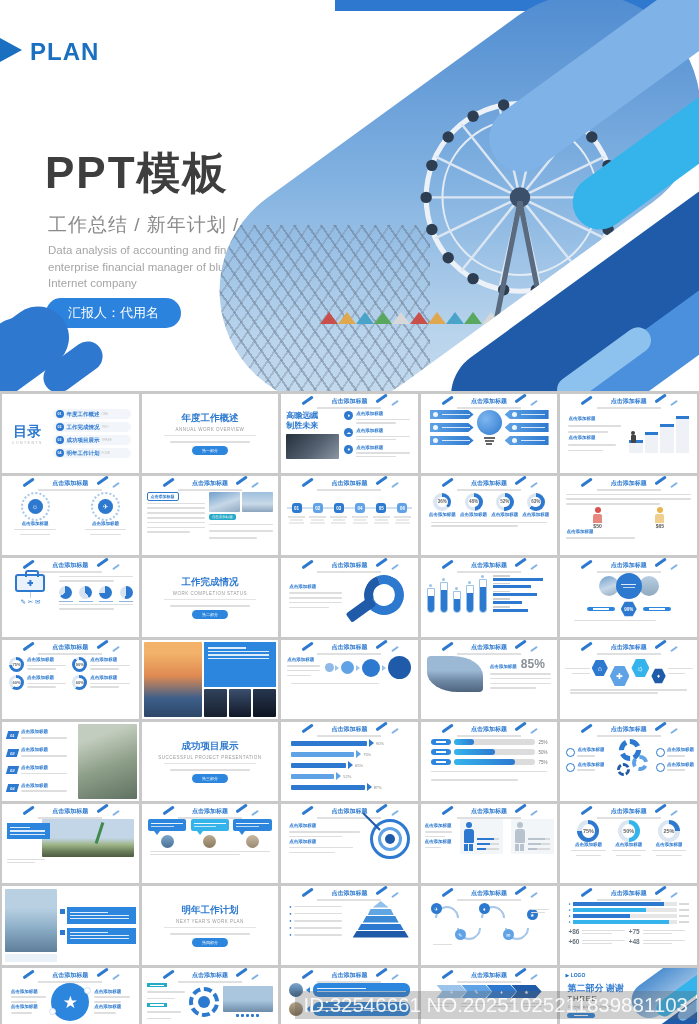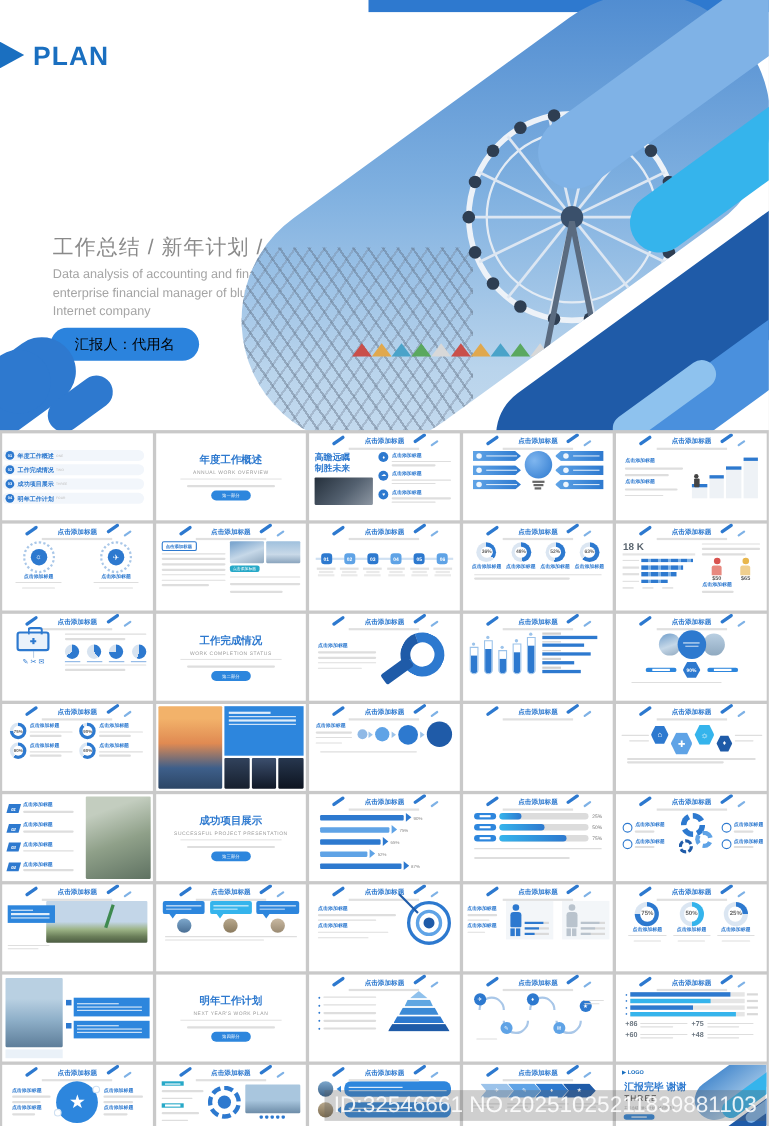--- a/index.html
+++ b/index.html
@@ -19,21 +19,21 @@
   
   .cover{position:absolute;left:0;top:0;width:699px;height:391px;background:#fff;}
   .top-strip{position:absolute;left:335px;top:0;width:364px;height:11px;background:#2e79cf;}
   .logo-arrow{position:absolute;left:0;top:38px;width:22px;height:24px;background:#1a6fc0;
               clip-path:polygon(0 0,100% 50%,0 100%);}
   .logo-text{position:absolute;left:30px;top:38px;font-size:24px;font-weight:bold;color:#1a6fc0;letter-spacing:1px;}
   .cov-title{position:absolute;left:45px;top:84px;font-size:47px;font-weight:bold;color:#1568c6;letter-spacing:1px;margin:0;}
   .cov-sub{position:absolute;left:45px;top:144px;font-size:44px;font-weight:600;color:#3e3e3e;letter-spacing:2px;margin:0;}
   .cov-tag{position:absolute;left:48px;top:212px;font-size:19px;color:#8a8a8a;letter-spacing:1px;}
   .cov-desc{position:absolute;left:48px;top:242px;width:302px;font-size:11.5px;color:#a5a5a5;line-height:1.45;margin:0;}
-  .cov-pill{position:absolute;left:46px;top:298px;background:#2b83dd;color:#000000;font-size:13px;
+  .cov-pill{position:absolute;left:46px;top:298px;background:#2b83dd;color:#ffffff;font-size:13px;
             padding:6px 22px;border-radius:17px;}
   .art{position:absolute;left:250px;top:0;width:449px;height:391px;}
   .band{position:absolute;left:-60px;top:85px;width:540px;height:230px;border-radius:115px;
         transform:rotate(-36deg);overflow:hidden;}
   .band-in{position:absolute;left:0;top:-155px;width:540px;height:540px;transform:rotate(36deg);
            background:linear-gradient(180deg,#3f7fcb 0%,#7fb0e0 45%,#b9d4ec 75%,#cfe0f0 100%);}
   .lattice{position:absolute;left:10px;top:295px;width:230px;height:190px;opacity:.8;
     background:repeating-linear-gradient(55deg,transparent 0 9px,rgba(90,105,125,.5) 9px 11px),
                repeating-linear-gradient(-55deg,transparent 0 9px,rgba(120,135,155,.45) 9px 11px);}
   .tents{position:absolute;left:130px;top:382px;display:flex;}
@@ -53,20 +53,21 @@
 </style>
 </head>
 <body>
 
 <div class="page">
 
   <div class="cover">
     <div class="top-strip"></div>
     <div class="logo-arrow"></div>
     <div class="logo-text">PLAN</div>
+    <h2 class="cov-sub">PPT模板</h2>
     <div class="cov-tag">工作总结 / 新年计划 / 述职报告 /</div>
     <p class="cov-desc">Data analysis of accounting and financial report of enterprise financial manager of blue simple business Internet company</p>
     <div class="cov-pill">汇报人：代用名</div>
 
     <div class="art">
       <div class="band">
         <div class="band-in">
           <div class="lattice"></div>
           <div id="wheel-host" style="position:absolute;left:205px;top:145px;width:250px;height:255px;"><svg viewBox="-60 -60 120 125" width="100%" height="100%">
      <circle r="46" fill="none" stroke="#edf2f8" stroke-width="2.5"></circle>
@@ -132,20 +133,24 @@
     </div>
 
     <div class="stripe" style="left:-50px;top:325px;width:125px;height:62px;background:#2e79cf;"></div>
     <div style="position:absolute;left:-12px;top:318px;width:58px;height:58px;border-radius:50%;background:#2e79cf;"></div>
     <div class="stripe" style="left:40px;top:352px;width:66px;height:30px;background:#2e79cf;"></div>
   </div>
 
   <div class="grid-wrap" id="grid">
       <div class="th">
         <div class="trow" style="height:100%">
+  <div class="col" style="width:37%;align-items:center;justify-content:center">
+    <div style="font-size:14px;font-weight:bold;color:#2d79cf">目录</div>
+    <div style="font-size:3.5px;color:#b5b5b5;letter-spacing:1.5px">CONTENTS</div>
+          </div>
   <div class="col" style="flex:1;justify-content:center;gap:3px;padding-right:8px">
    <div class="trow" style="align-items:center;background:#f2f6fb;border-radius:6px;padding:1px 3px">
      <div style="width:8px;height:8px;border-radius:50%;background:#2d79cf;color:#fff;font-size:3.5px;display:flex;align-items:center;justify-content:center;font-weight:bold;flex:none">01</div>
      <div style="font-size:5.5px;font-weight:bold;color:#2d79cf;margin-left:3px">年度工作概述</div>
      <div style="font-size:3px;color:#c0c0c0;margin-left:2px">ONE</div>
             </div>
             <div class="trow" style="align-items:center;background:#f2f6fb;border-radius:6px;padding:1px 3px">
      <div style="width:8px;height:8px;border-radius:50%;background:#2d79cf;color:#fff;font-size:3.5px;display:flex;align-items:center;justify-content:center;font-weight:bold;flex:none">02</div>
      <div style="font-size:5.5px;font-weight:bold;color:#2d79cf;margin-left:3px">工作完成情况</div>
      <div style="font-size:3px;color:#c0c0c0;margin-left:2px">TWO</div>
@@ -434,45 +439,20 @@
       </div>
       <div class="th">
         <div style="position:relative;height:14px;margin-bottom:1px">
   <span class="sl" style="left:20px;top:5px"></span>
   <span class="sl" style="right:30px;top:3px"></span>
   <span class="sl sls" style="right:19px;top:8px"></span>
   <div style="text-align:center;font-size:6px;font-weight:bold;color:#2d79cf;padding-top:3px">点击添加标题</div>
   <div style="width:64px;height:1.5px;background:#e0e0e0;margin:1px auto 0"></div>
         </div>
         <div class="trow" style="padding:1px 6px;gap:6px">
-  <div class="col" style="width:53%">
-    <div style="font-size:9px;font-weight:bold;color:#5b6670">18 K</div>
-    <div style="width:100%;height:1.5px;background:#e5e5e5;margin:1px 0 2px"></div>
-    <div class="trow" style="align-items:center;gap:2px;margin:1.4px 0">
-              <div style="width:15px;height:1.5px;background:#e0e0e0;flex:none"></div>
-              <div style="height:3.5px;background:repeating-linear-gradient(90deg,#2d79cf 0 6px,#7fb2e6 6px 9px);width:70.4%"></div>
-            </div>
-            <div class="trow" style="align-items:center;gap:2px;margin:1.4px 0">
-              <div style="width:15px;height:1.5px;background:#e0e0e0;flex:none"></div>
-              <div style="height:3.5px;background:repeating-linear-gradient(90deg,#2d79cf 0 6px,#7fb2e6 6px 9px);width:57.6%"></div>
-            </div>
-            <div class="trow" style="align-items:center;gap:2px;margin:1.4px 0">
-              <div style="width:15px;height:1.5px;background:#e0e0e0;flex:none"></div>
-              <div style="height:3.5px;background:repeating-linear-gradient(90deg,#2d79cf 0 6px,#7fb2e6 6px 9px);width:48%"></div>
-            </div>
-            <div class="trow" style="align-items:center;gap:2px;margin:1.4px 0">
-              <div style="width:15px;height:1.5px;background:#e0e0e0;flex:none"></div>
-              <div style="height:3.5px;background:repeating-linear-gradient(90deg,#2d79cf 0 6px,#7fb2e6 6px 9px);width:36%"></div>
-            </div>
-    <div class="trow" style="gap:8px;margin-top:2px">
-              <div style="width:10px;height:1.5px;background:#d5d5d5"></div>
-              <div style="width:10px;height:1.5px;background:#d5d5d5"></div>
-              <div style="width:10px;height:1.5px;background:#d5d5d5"></div>
-            </div>
-          </div>
   <div class="col" style="flex:1">
             <div class="g" style="width:100%"></div>
             <div class="g" style="width:100%"></div>
             <div class="g" style="width:75%"></div>
     <div class="trow" style="justify-content:space-around;margin-top:1px">
     <div class="col" style="align-items:center">
       <div style="width:6px;height:6px;border-radius:50%;background:#d9534f"></div>
       <div style="width:9px;height:9px;background:#e8897f;border-radius:2px 2px 0 0;margin-top:1px"></div>
       <div style="font-size:5px;font-weight:bold;color:#555">$50</div>
               </div>
@@ -747,20 +727,33 @@
           <div class="g" style="width:75%"></div>
         </div>
       </div>
       <div class="th">
         <div style="position:relative;height:14px;margin-bottom:1px">
   <span class="sl" style="left:20px;top:5px"></span>
   <span class="sl" style="right:30px;top:3px"></span>
   <span class="sl sls" style="right:19px;top:8px"></span>
   <div style="text-align:center;font-size:6px;font-weight:bold;color:#2d79cf;padding-top:3px">点击添加标题</div>
   <div style="width:64px;height:1.5px;background:#e0e0e0;margin:1px auto 0"></div>
+        </div>
+        <div class="trow" style="padding:1px 6px;gap:7px;align-items:center">
+  <div class="ph" style="width:45%;height:36px;border-radius:4px 55% 4px 55%;background:linear-gradient(180deg,#9bb8d4 40%,#6d87a3 70%,#4e647e)"></div>
+  <div class="col" style="flex:1">
+   <div class="trow" style="align-items:baseline;gap:4px">
+              <div class="bl">点击添加标题</div>
+              <div style="font-size:12px;color:#8a9097;font-weight:bold">85%</div>
+            </div>
+   <div class="g" style="width:100%"></div>
+            <div class="g" style="width:100%"></div>
+            <div class="g" style="width:100%"></div>
+            <div class="g" style="width:75%"></div>
+          </div>
         </div>
       </div>
       <div class="th">
         <div style="position:relative;height:14px;margin-bottom:1px">
   <span class="sl" style="left:20px;top:5px"></span>
   <span class="sl" style="right:30px;top:3px"></span>
   <span class="sl sls" style="right:19px;top:8px"></span>
   <div style="text-align:center;font-size:6px;font-weight:bold;color:#2d79cf;padding-top:3px">点击添加标题</div>
   <div style="width:64px;height:1.5px;background:#e0e0e0;margin:1px auto 0"></div>
         </div>
@@ -1447,21 +1440,21 @@
             <div style="width:20%">
               <div class="g" style="width:100%"></div>
               <div class="g" style="width:75%"></div>
             </div>
           </div>
         </div>
       </div>
       <div class="th">
         <div style="position:relative;height:100%;overflow:hidden;background:#fff">
    <div style="position:absolute;left:5px;top:4px;font-size:5px;font-weight:bold;color:#1a6fc0">▶ LOGO</div>
-   <div style="position:absolute;left:7px;top:14px;font-size:9px;font-weight:bold;color:#2d79cf">汇报完毕 谢谢</div>
+   <div style="position:absolute;left:7px;top:14px;font-size:9px;font-weight:bold;color:#2d79cf">第二部分 谢谢</div>
    <div style="position:absolute;left:7px;top:26px;font-size:7.5px;color:#3e3e3e;letter-spacing:1px">THREE</div>
    <div style="position:absolute;left:7px;top:37px;font-size:3.2px;color:#999">工作总结 / 新年计划 / 述职报告 /</div>
    <div style="position:absolute;left:7px;top:45px;background:#2d86dd;border-radius:5px;padding:2px 7px">
             <div style="width:14px;height:1.3px;background:#fff"></div>
           </div>
    <div style="position:absolute;right:-22px;top:0;width:100px;height:110px">
      <div style="position:absolute;right:8px;top:0;width:84px;height:36px;border-radius:18px;transform:rotate(-36deg);background:linear-gradient(180deg,#4f8fd0,#a9cbe9)"></div>
      <div style="position:absolute;right:-4px;top:16px;width:72px;height:16px;border-radius:9px;transform:rotate(-36deg);background:#35b4ec"></div>
      <div style="position:absolute;right:-10px;top:40px;width:84px;height:20px;border-radius:10px;transform:rotate(-36deg);background:#1f5ba8"></div>
      <div style="position:absolute;right:4px;top:34px;width:40px;height:10px;border-radius:6px;transform:rotate(-36deg);background:#7fb2e6"></div>

